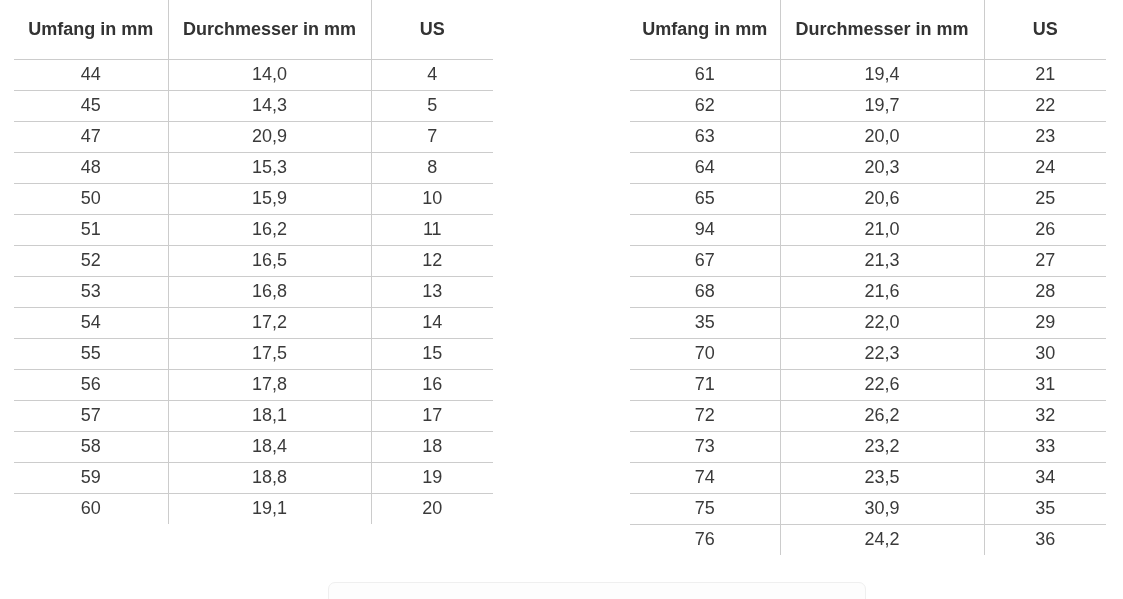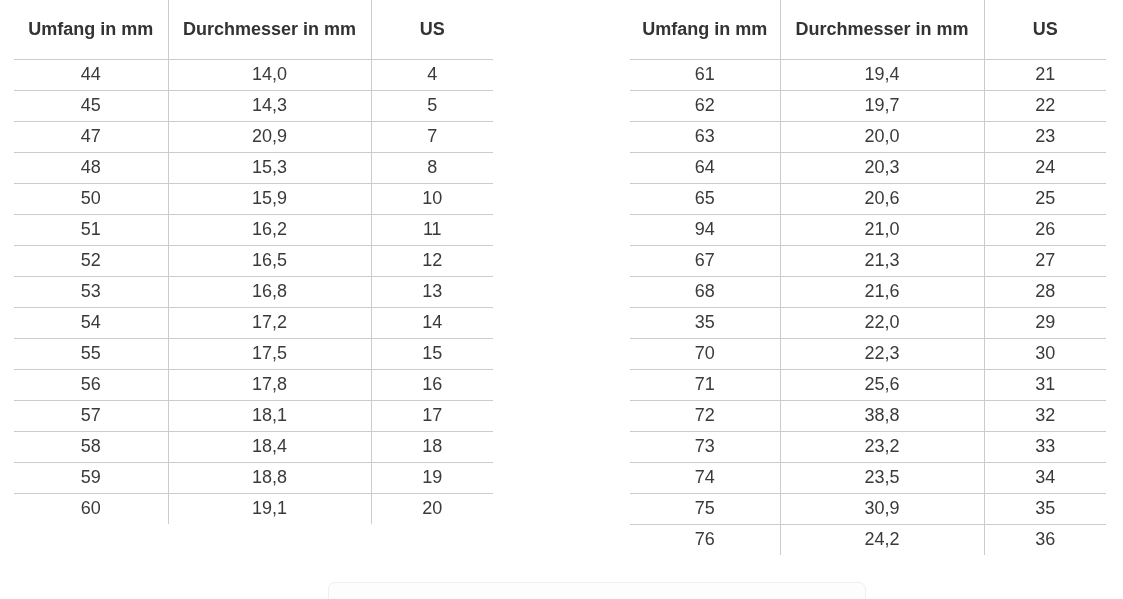--- a/index.html
+++ b/index.html
@@ -215,26 +215,26 @@
           <td>22,0</td>
           <td>29</td>
         </tr>
         <tr>
           <td>70</td>
           <td>22,3</td>
           <td>30</td>
         </tr>
         <tr>
           <td>71</td>
-          <td>25,6</td>
+          <td>22,6</td>
           <td>31</td>
         </tr>
         <tr>
           <td>72</td>
-          <td>38,8</td>
+          <td>26,2</td>
           <td>32</td>
         </tr>
         <tr>
           <td>73</td>
           <td>23,2</td>
           <td>33</td>
         </tr>
         <tr>
           <td>74</td>
           <td>23,5</td>

